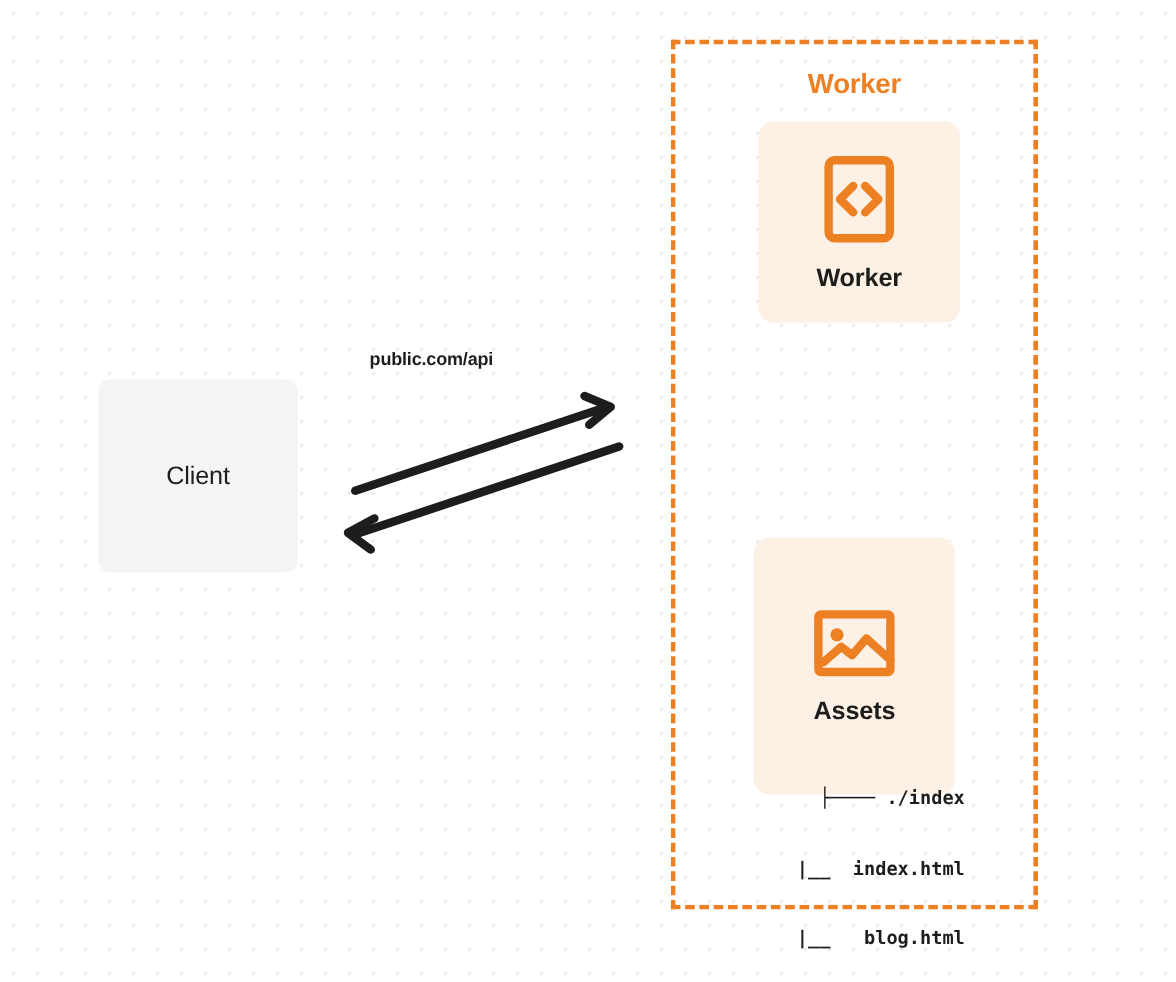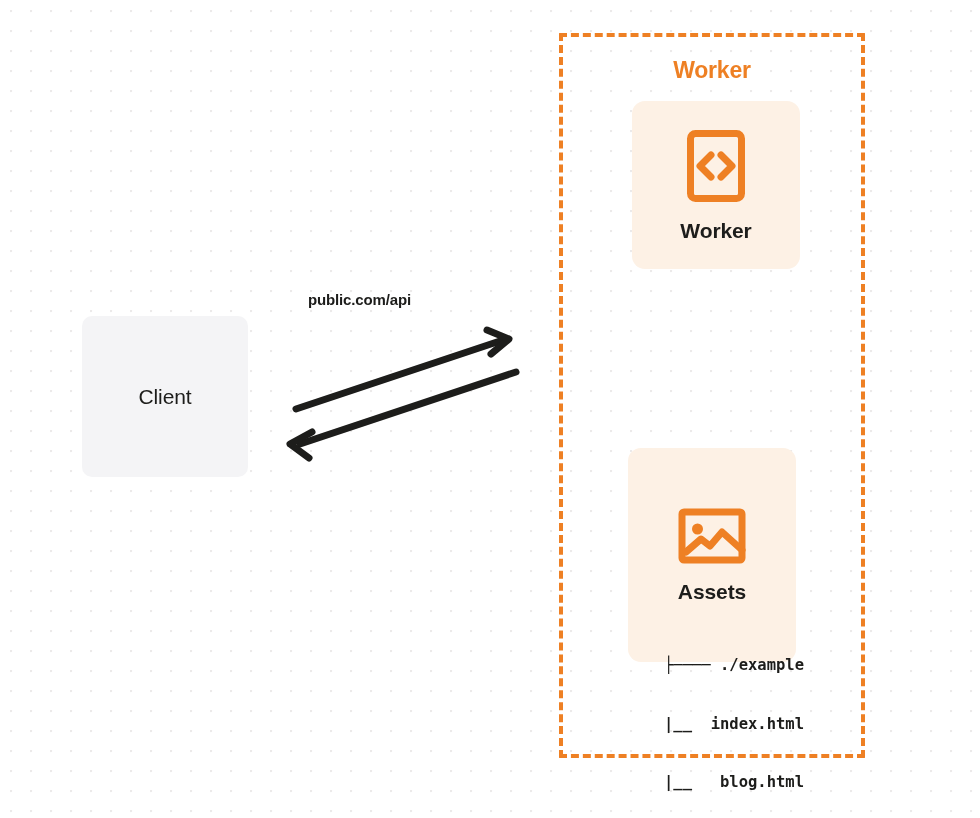--- a/index.html
+++ b/index.html
@@ -182,19 +182,19 @@
       <svg width="68" height="56" viewBox="0 0 68 56" aria-hidden="true">
         <rect x="4" y="4" width="60" height="48" rx="2" ry="2" fill="none" stroke="#ee8024" stroke-width="7"></rect>
         <circle cx="19.5" cy="21" r="5.5" fill="#ee8024"></circle>
         <polyline points="8,44 23,31 32,38 44,24 64,42" fill="none" stroke="#ee8024" stroke-width="7" stroke-linecap="round" stroke-linejoin="round"></polyline>
       </svg>
     </span>
     <span class="tile-label">Assets</span>
   </div>
 
   <div class="file-tree">
-    <span class="file-tree-row">├──── ./example</span>
+    <span class="file-tree-row">├──── ./index</span>
     <span class="file-tree-row">    |__  index.html</span>
     <span class="file-tree-row">    |__   blog.html</span>
     
   </div>
 
 </div>
 
 </body></html>

